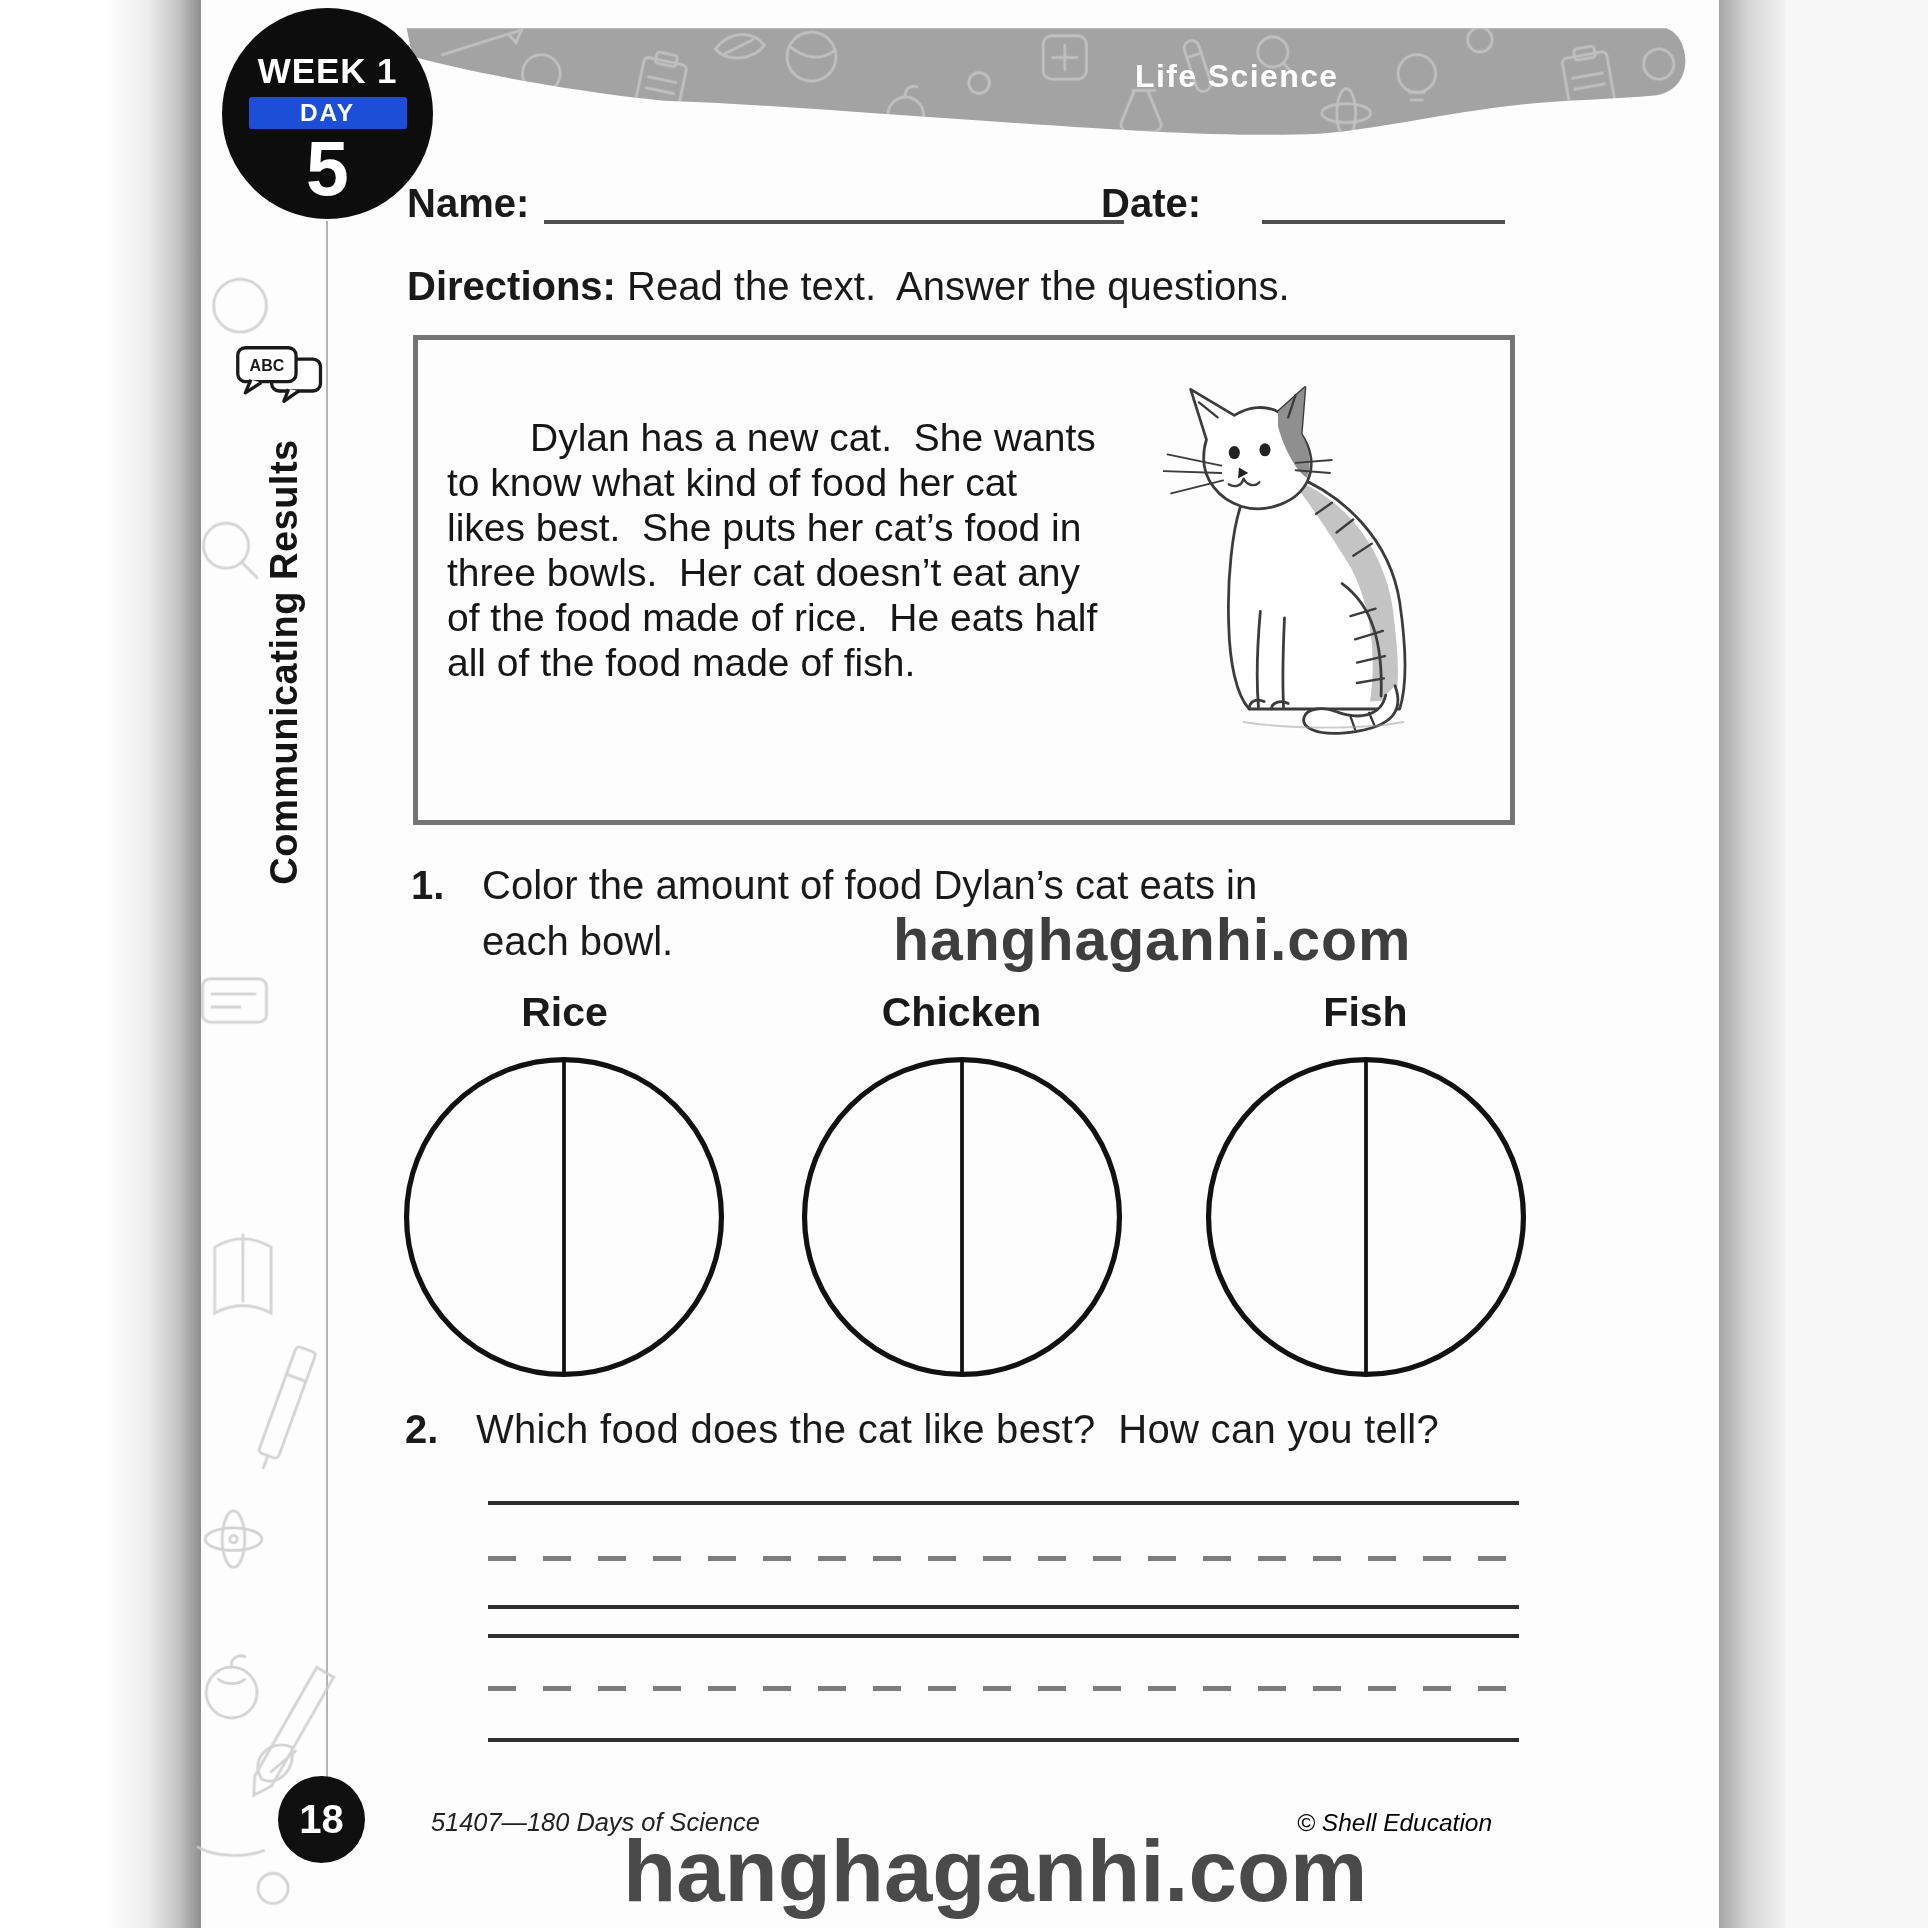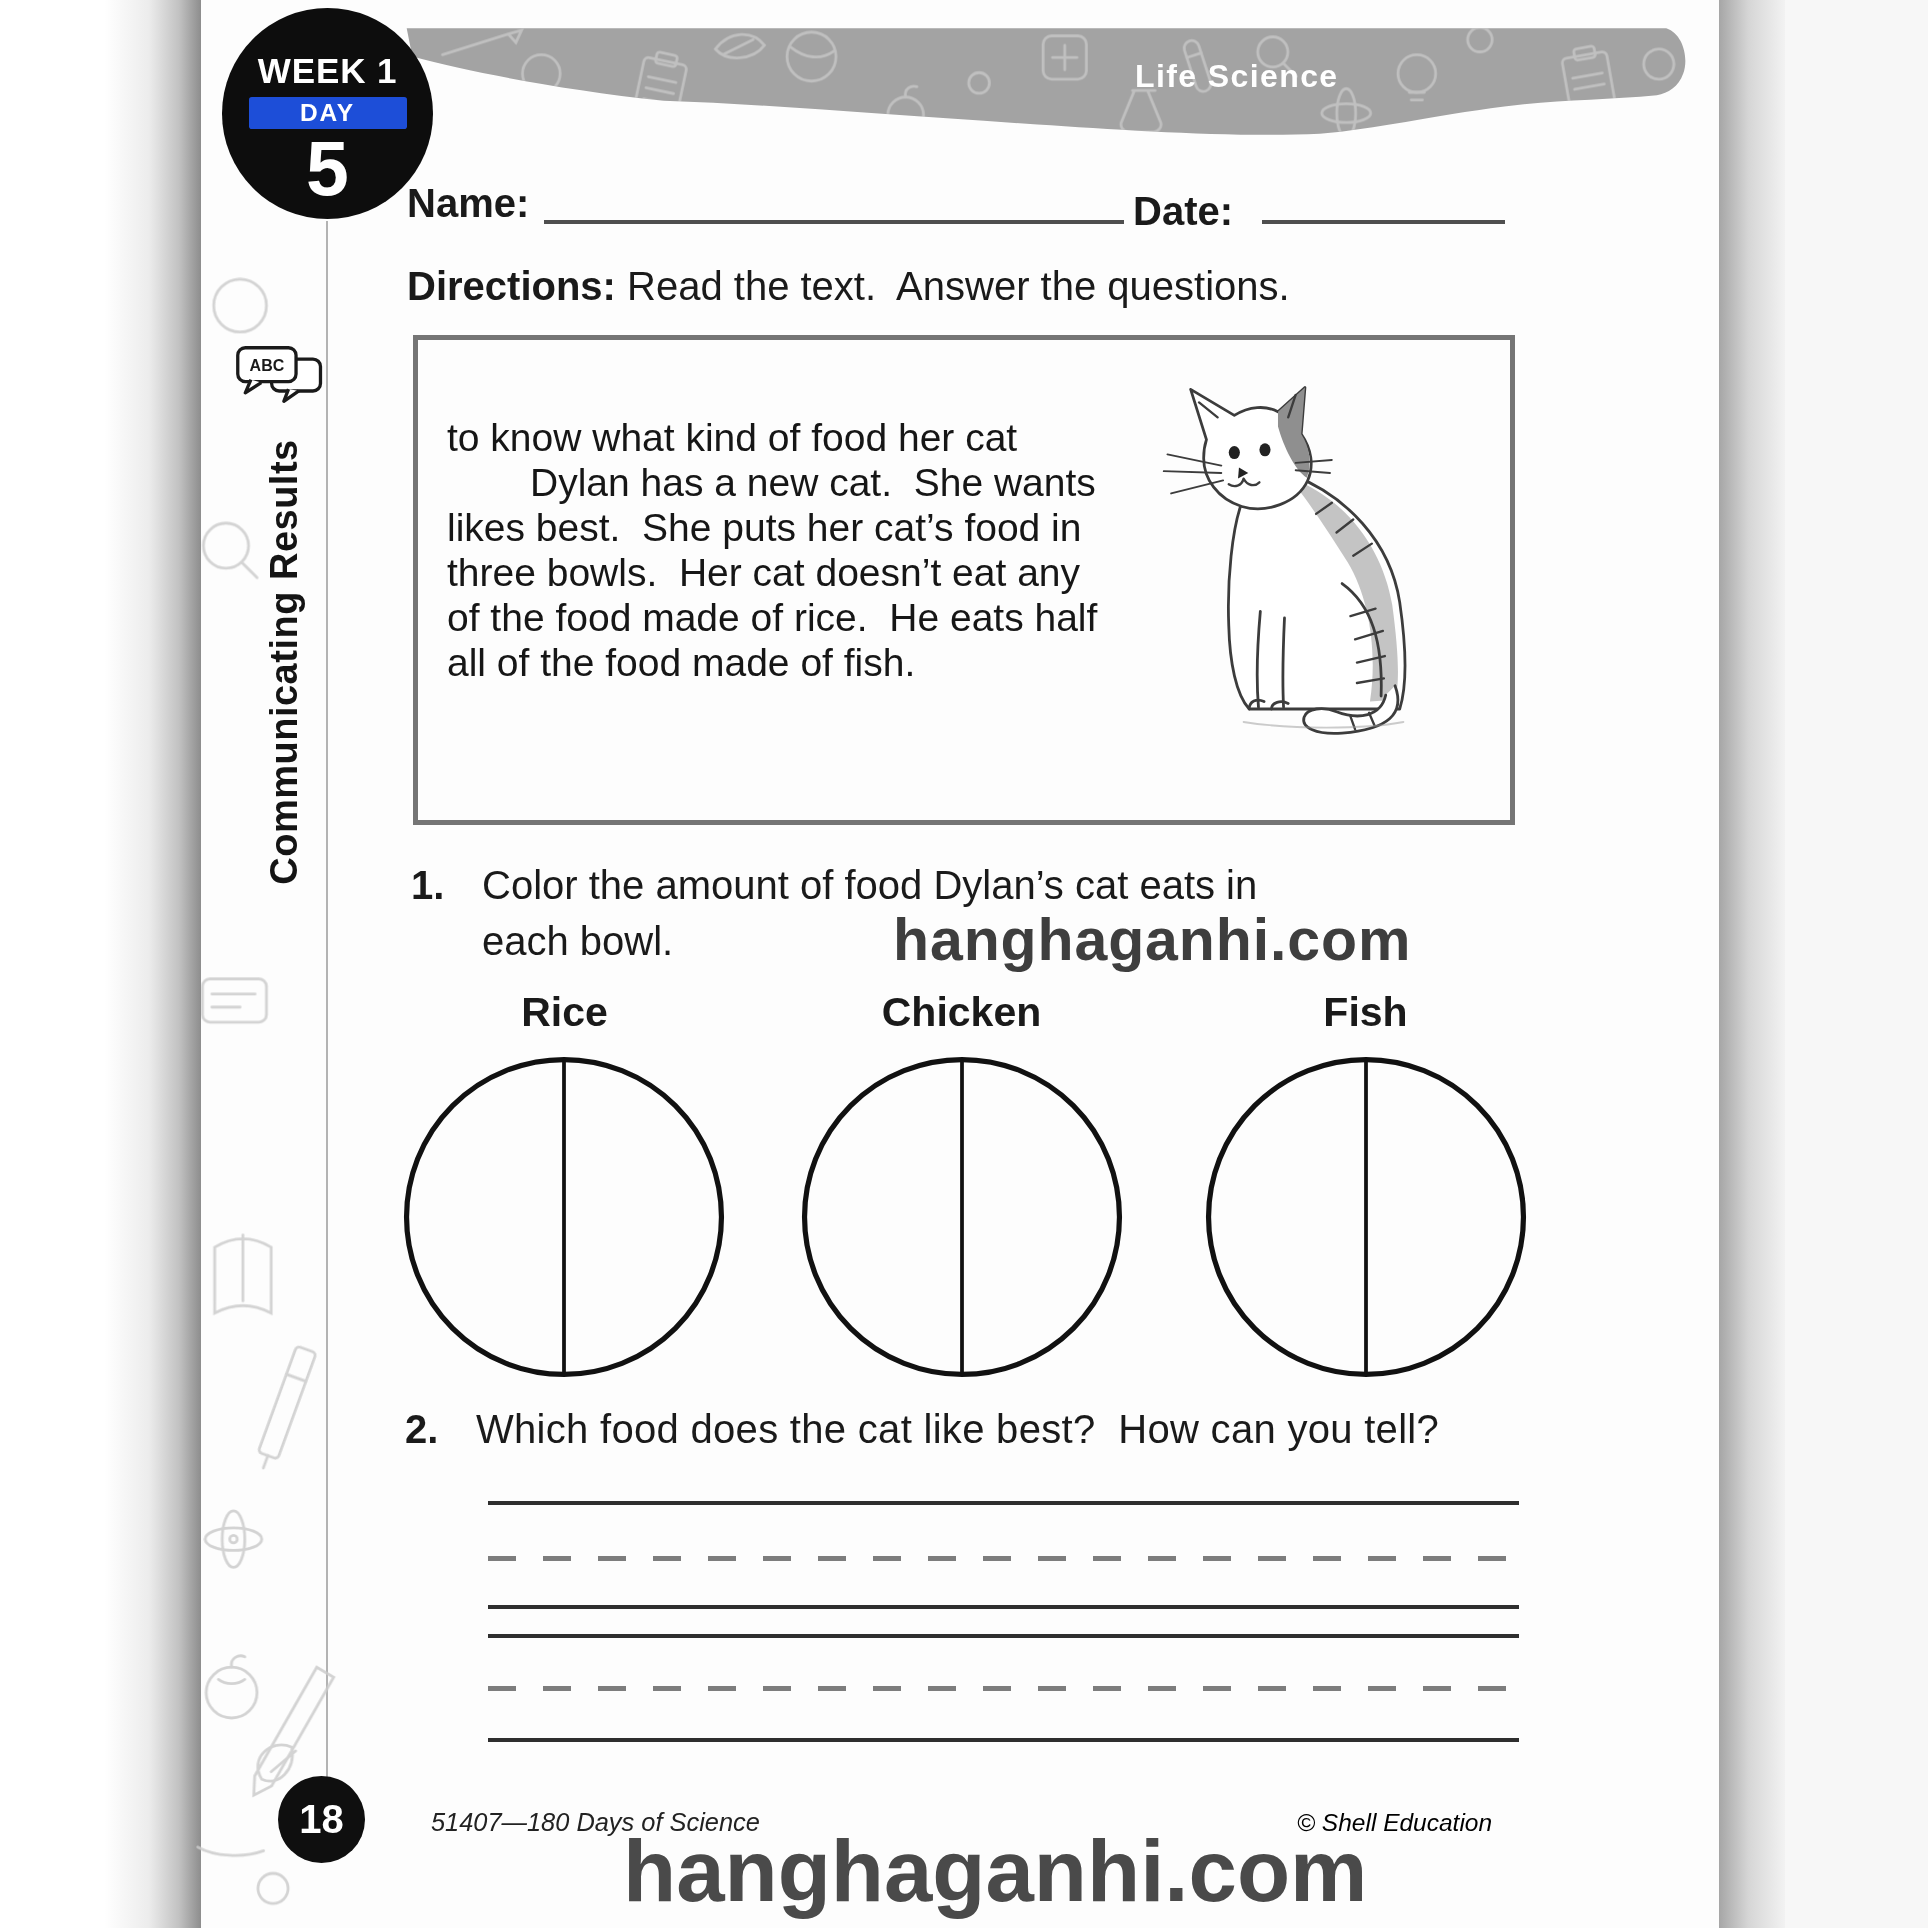--- a/index.html
+++ b/index.html
@@ -30,21 +30,21 @@
 
   
   .abc-icon{left:234px;top:342px;width:94px;height:66px;}
   .sidebar-title{left:284px;top:662px;transform:translate(-50%,-50%) rotate(-90deg);
     font-size:38px;font-weight:bold;white-space:nowrap;color:#141414;letter-spacing:0.5px;}
   .strip-doodles{left:160px;top:235px;width:179px;height:1693px;}
 
   
   .name-label{left:407px;top:181px;font-size:40px;font-weight:bold;}
   .name-line{left:544px;top:220px;width:580px;height:3.8px;background:#4f4f4f;}
-  .date-label{left:1133px;top:181px;font-size:40px;font-weight:bold;margin-top:8px;}
+  .date-label{left:1101px;top:181px;font-size:40px;font-weight:bold;}
   .date-line{left:1262px;top:220px;width:243px;height:3.8px;background:#4f4f4f;}
 
   .directions{left:407px;top:264px;font-size:40px;}
   .directions b{font-weight:bold;}
 
   
   .passage-box{left:413px;top:335px;width:1092px;height:480px;border:5.6px solid #757575;background:#fdfdfd;}
   .passage{left:447px;top:415px;font-size:39px;line-height:45px;color:#161616;}
   .passage .line{white-space:pre;}
   .passage .indent{padding-left:83px;}
@@ -186,22 +186,22 @@
   <div class="abs name-line"></div>
   <div class="abs date-label">Date:</div>
   <div class="abs date-line"></div>
 
   <div class="abs directions">
     <b>Directions:</b><span class="pre"> Read the text.  Answer the questions.</span>
   </div>
 
   <div class="abs passage-box"></div>
   <div class="abs passage">
+    <div class="line indent">Dylan has a new cat.  She wants</div>
     <div class="line">to know what kind of food her cat</div>
-    <div class="line indent">Dylan has a new cat.  She wants</div>
     <div class="line">likes best.  She puts her cat’s food in</div>
     <div class="line">three bowls.  Her cat doesn’t eat any</div>
     <div class="line">of the food made of rice.  He eats half</div>
     <div class="line">all of the food made of fish.</div>
   </div>
 
   <svg class="abs cat" viewBox="0 0 310 410">
     <g stroke="#3c3c3c" stroke-width="3" stroke-linecap="round" stroke-linejoin="round">
 
       <path d="M88,138 C78,165 72,220 74,270 C75,310 82,345 96,360 L258,360 C266,335 266,300 258,245 C248,180 200,130 142,108 Z" fill="#ffffff"></path>

